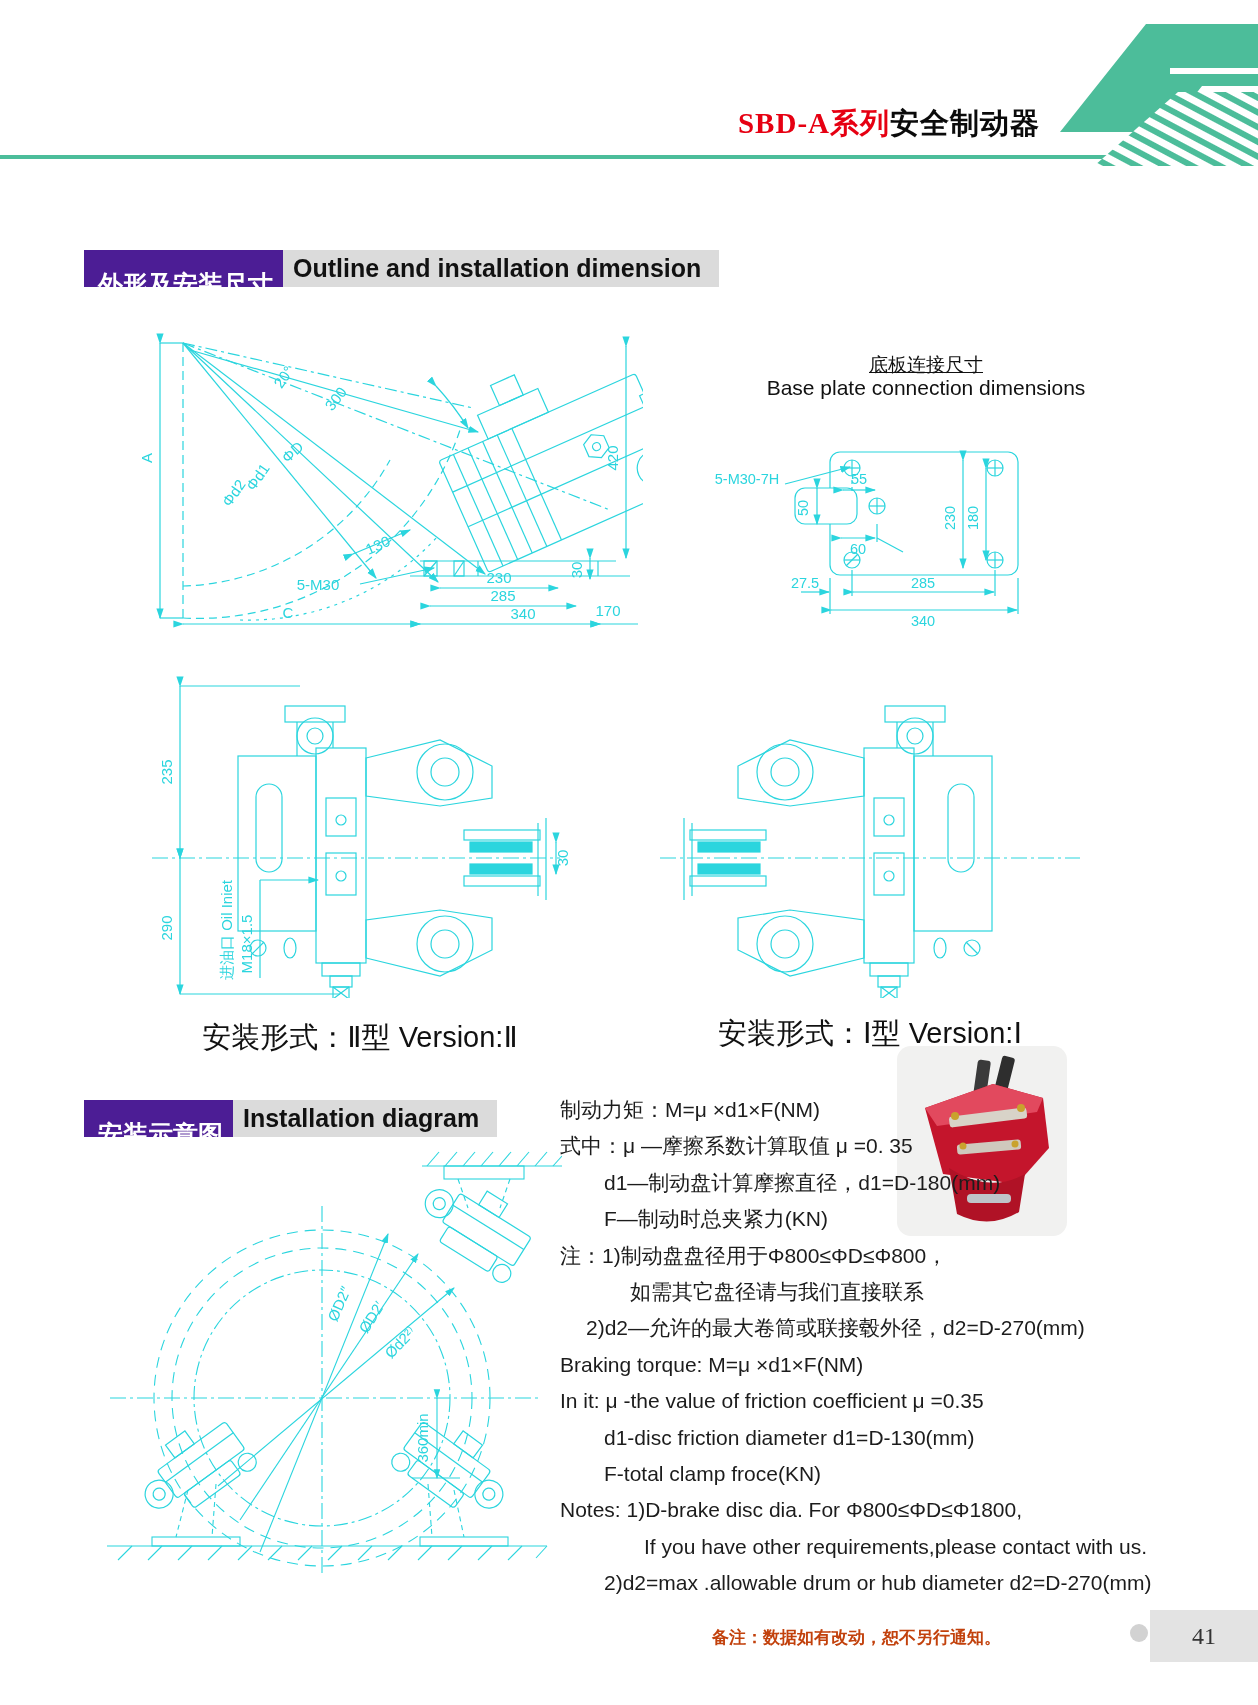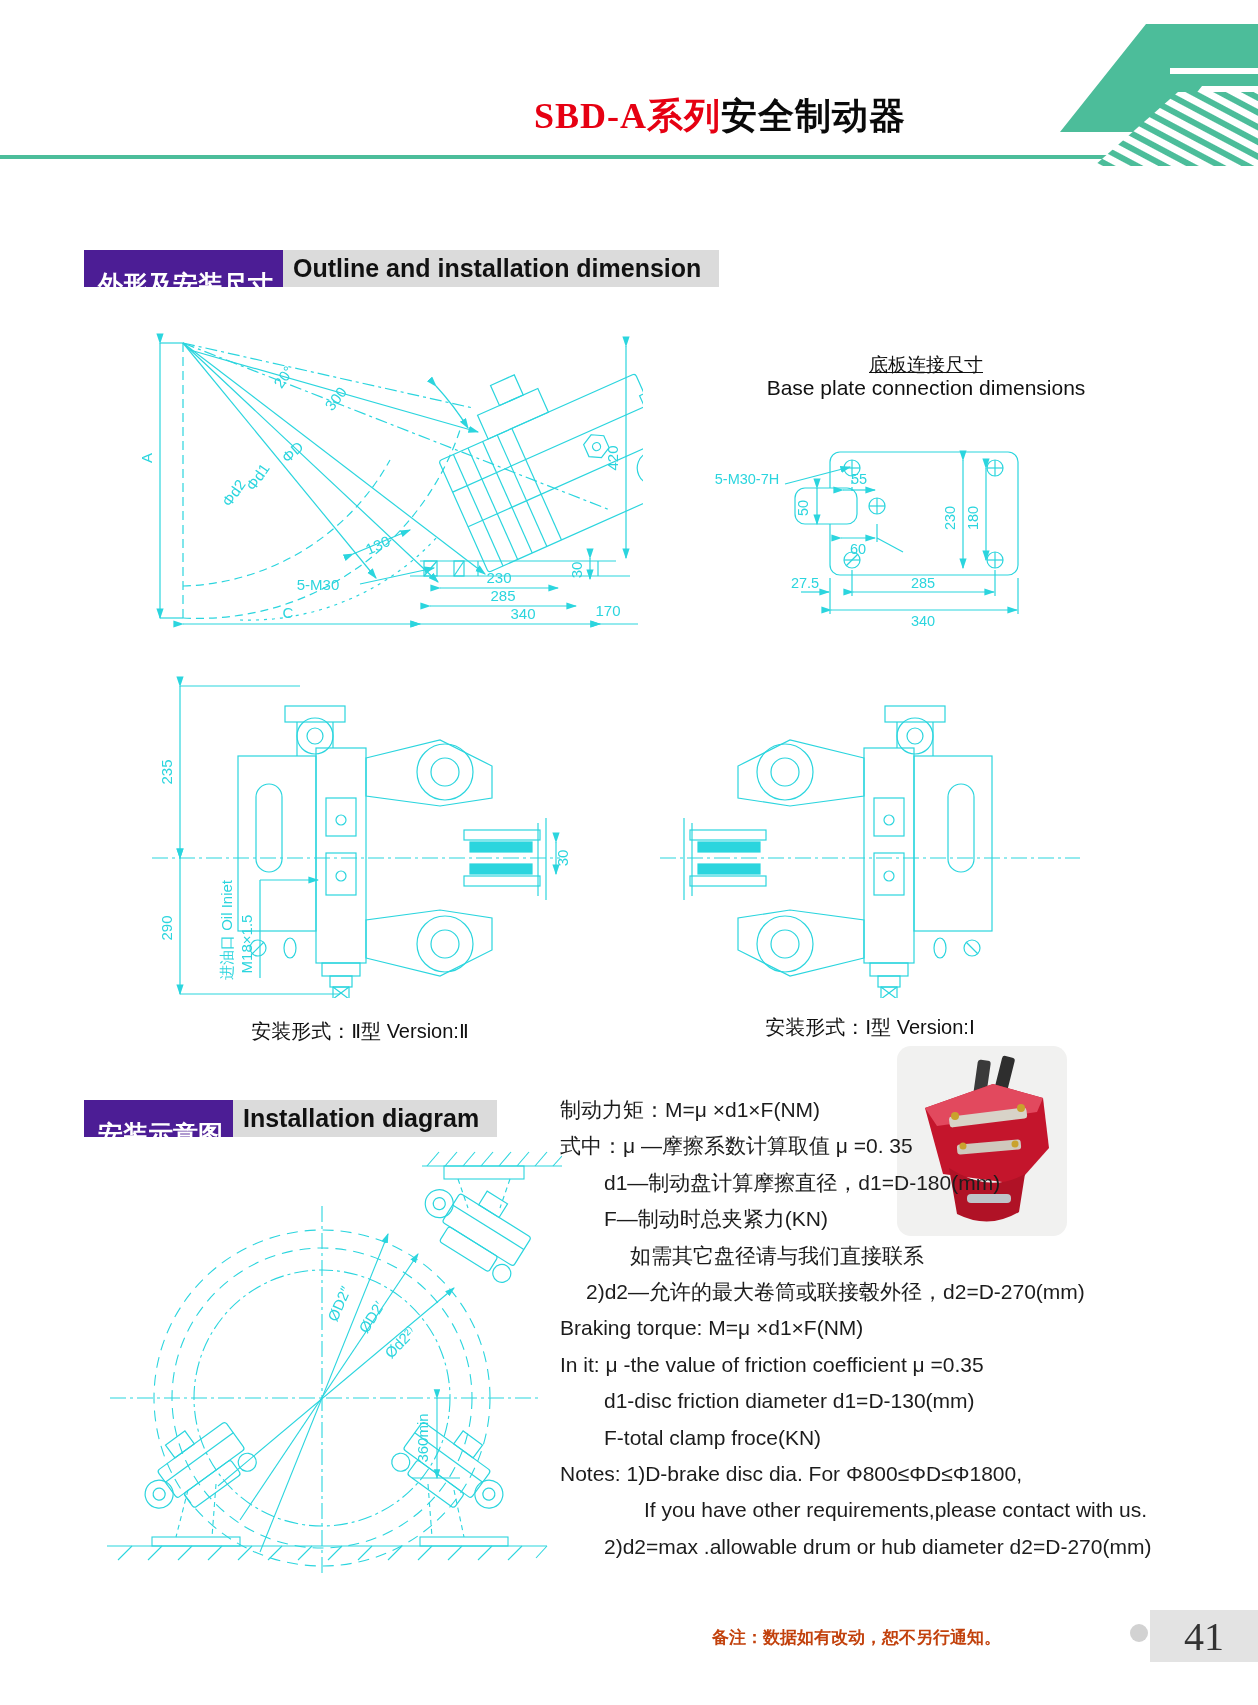--- a/index.html
+++ b/index.html
@@ -1,40 +1,40 @@
 <!DOCTYPE html>
 <html><head>
 <meta charset="utf-8">
 <style>
   html,body{margin:0;padding:0;background:#ffffff;}
   #page{position:relative;width:1258px;height:1705px;background:#fff;overflow:hidden;
         font-family:"Liberation Sans","DejaVu Sans",sans-serif;color:#1a1a1a;}
   .abs{position:absolute;}
   
-  #title{left:400px;top:92px;width:640px;height:54px;text-align:center;
-         font-family:"Liberation Serif","DejaVu Serif",serif;font-weight:bold;font-size:36px;letter-spacing:1px;}
+  #title{left:400px;top:104px;width:640px;height:54px;text-align:right;
+         font-family:"Liberation Serif","DejaVu Serif",serif;font-weight:bold;font-size:29px;letter-spacing:1px;}
   #title .red{color:#e60012;}
   #title .blk{color:#0a0a0a;}
   #rule{left:0;top:155px;width:1258px;height:4px;background:#4cbd9a;}
   
   .sec{height:37px;display:flex;align-items:stretch;font-weight:bold;font-size:25px;line-height:37px;}
   .sec .zh{background:#4c1d95;color:#fff;padding:16px 10px 0 14px;white-space:nowrap;}
   .sec .en{background:#dbdbdb;color:#111;padding:0 18px 0 10px;white-space:nowrap;}
   
-  .cap{font-size:20px;color:#111;text-align:center;white-space:nowrap;}
+  .cap{font-size:29px;color:#111;text-align:center;white-space:nowrap;}
   
   #formulas{left:560px;top:1076px;width:620px;font-size:21px;line-height:36.4px;color:#1c1c1c;margin-top:16px;}
   #formulas .i1{padding-left:44px;}
   #formulas .i2{padding-left:70px;}
   #formulas .i3{padding-left:26px;}
   #formulas .i4{padding-left:84px;}
   
   #note{left:712px;top:1626px;font-size:17px;font-weight:bold;color:#c2410c;white-space:nowrap;}
   #pagebadge{left:1150px;top:1610px;width:108px;height:52px;background:#e3e3e3;
-             font-family:"Liberation Serif","DejaVu Serif",serif;font-size:40px;color:#333;
+             font-family:"Liberation Serif","DejaVu Serif",serif;font-size:24px;color:#333;
              display:flex;align-items:center;justify-content:center;}
   #pagedot{left:1130px;top:1624px;width:18px;height:18px;border-radius:50%;background:#d2d2d2;}
   
   svg text{font-family:"Liberation Sans","DejaVu Sans",sans-serif;}
   .bpt{text-align:center;white-space:nowrap;color:#111;}
 </style>
 </head>
 <body>
 
 <div id="page">
@@ -355,20 +355,21 @@
       <circle cx="66" cy="100" r="3.5" fill="#c9a22e"></circle>
         <circle cx="118" cy="98" r="3.5" fill="#c9a22e"></circle>
     </g>
   </svg>
 
   <div class="abs" id="formulas">
     <div>制动力矩：M=μ ×d1×F(NM)</div>
     <div>式中：μ —摩擦系数计算取值 μ =0. 35</div>
     <div class="i1">d1—制动盘计算摩擦直径，d1=D-180(mm)</div>
     <div class="i1">F—制动时总夹紧力(KN)</div>
+    <div>注：1)制动盘盘径用于Φ800≤ΦD≤Φ800，</div>
     <div class="i2">如需其它盘径请与我们直接联系</div>
     <div class="i3">2)d2—允许的最大卷筒或联接毂外径，d2=D-270(mm)</div>
     <div>Braking torque: M=μ ×d1×F(NM)</div>
     <div>In it: μ -the value of friction coefficient μ =0.35</div>
     <div class="i1">d1-disc friction diameter d1=D-130(mm)</div>
     <div class="i1">F-total clamp froce(KN)</div>
     <div>Notes: 1)D-brake disc dia. For Φ800≤ΦD≤Φ1800,</div>
     <div class="i4">If you have other requirements,please contact with us.</div>
     <div class="i1">2)d2=max .allowable drum or hub diameter d2=D-270(mm)</div>
   </div>

